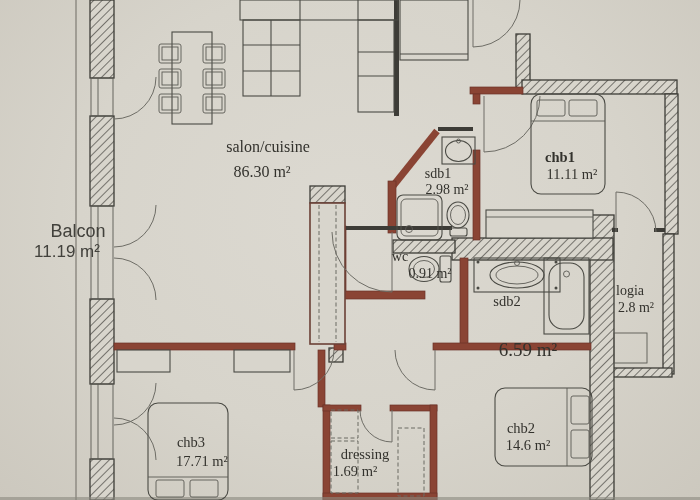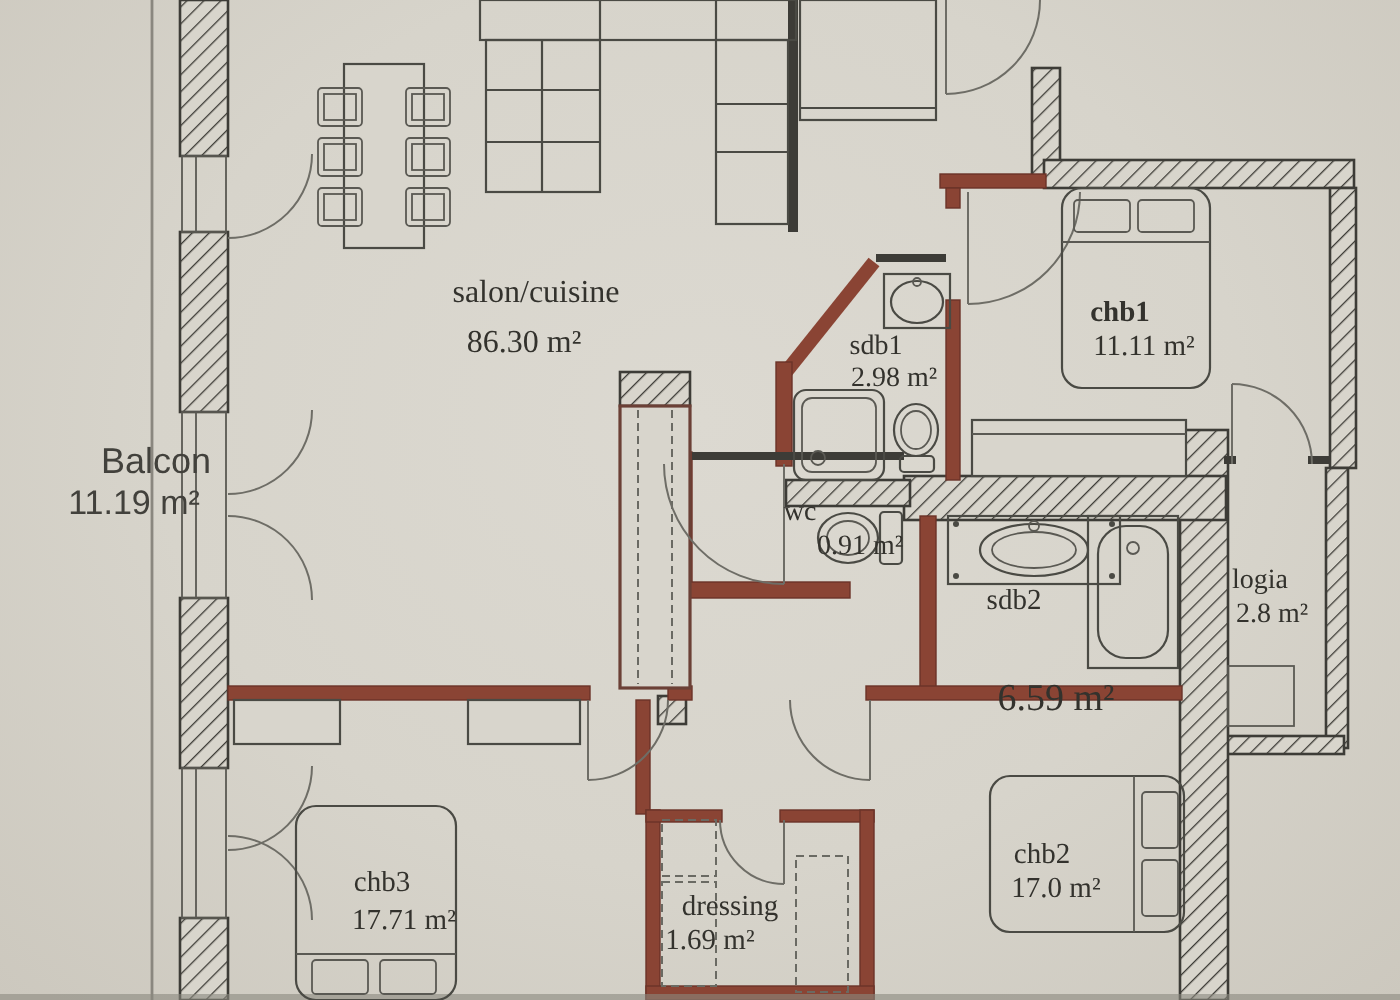--- a/index.html
+++ b/index.html
@@ -248,20 +248,20 @@
   <div class="lbl serif" style="left:400px;top:257px;font-size:14px;">wc</div>
   <div class="lbl serif" style="left:414px;top:274px;font-size:14px;margin-left:16px;">0.91 m²</div>
 
   <div class="lbl serif" style="left:507px;top:301px;font-size:14.5px;">sdb2</div>
   <div class="lbl serif" style="left:528px;top:318px;font-size:19px;margin-top:32px;">6.59 m²</div>
 
   <div class="lbl serif" style="left:630px;top:291px;font-size:14px;">logia</div>
   <div class="lbl serif" style="left:636px;top:308px;font-size:14px;">2.8 m²</div>
 
   <div class="lbl serif" style="left:521px;top:428px;font-size:14.5px;">chb2</div>
-  <div class="lbl serif" style="left:528px;top:445px;font-size:14.5px;">17.0 m²</div>
+  <div class="lbl serif" style="left:528px;top:445px;font-size:14.5px;">14.6 m²</div>
 
   <div class="lbl serif" style="left:191px;top:442px;font-size:14.5px;">chb3</div>
   <div class="lbl serif" style="left:202px;top:461px;font-size:14.5px;">17.71 m²</div>
 
   <div class="lbl serif" style="left:365px;top:454px;font-size:14.5px;">dressing</div>
   <div class="lbl serif" style="left:355px;top:471px;font-size:14.5px;">1.69 m²</div>
 </div>
 
 </body></html>

